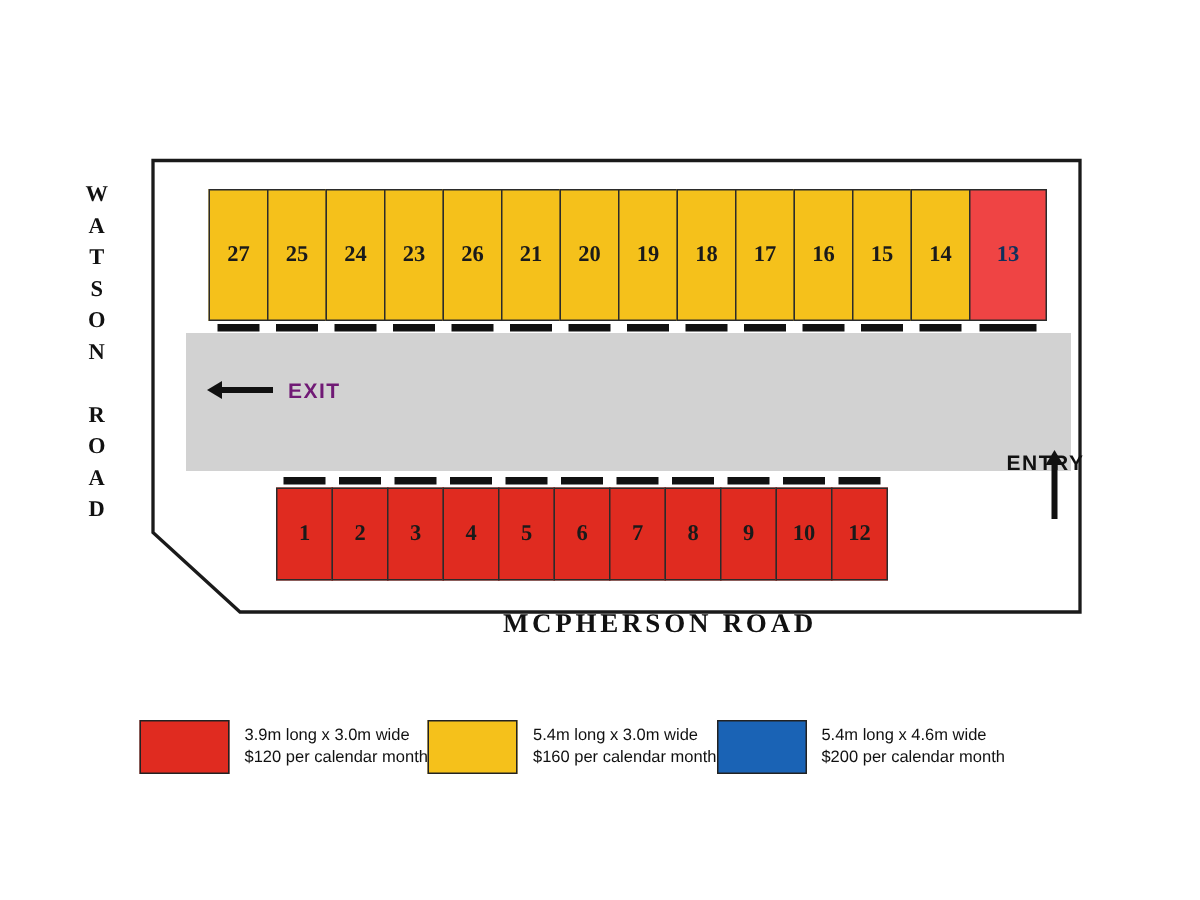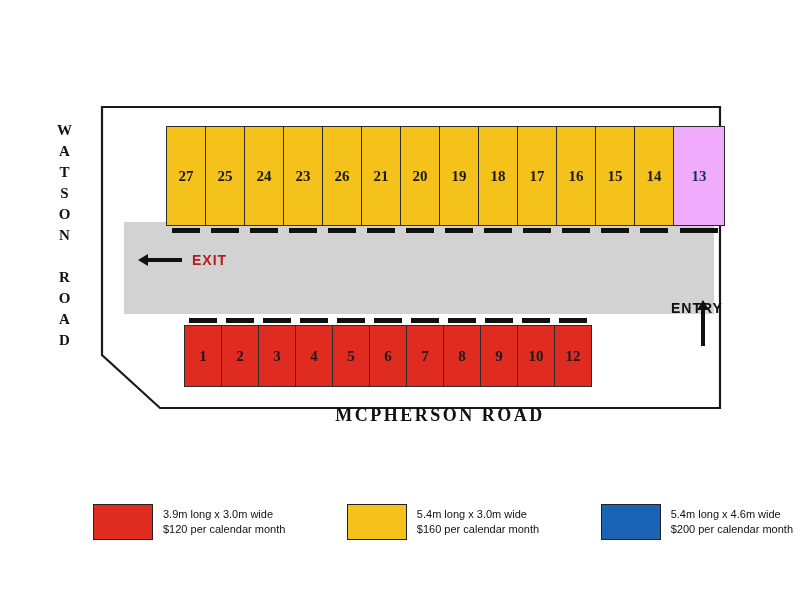--- a/index.html
+++ b/index.html
@@ -74,22 +74,21 @@
 
   
   .bay-row {
     position: absolute;
     display: flex;
     align-items: stretch;
   }
   .row-top {
     left: 139px;
     top: 126px;
-    height: 100px;
-    margin-left: 27px;
+    height: 88px;
   }
   .row-bottom {
     left: 184px;
     top: 325px;
     height: 62px;
   }
 
   .bay {
     position: relative;
     border: 1px solid #2b2b2b;
@@ -98,21 +97,21 @@
     display: flex;
     align-items: center;
     justify-content: center;
     font-family: "Liberation Serif", serif;
     font-weight: bold;
     font-size: 15px;
     color: #1a1a1a;
   }
   .bay.yellow { background: #f5c11b; }
   .bay.red    { background: #e02b20; }
-  .bay.blue   { background: #f0abfc; color: #10305c; }
+  .bay.blue   { background: #ef4444; color: #10305c; }
 
   .bay-w-yellow { width: 40px; }
   .bay-w-blue   { width: 52px; }
   .bay-w-red    { width: 38px; }
 
   
   .door {
     position: absolute;
     height: 5px;
     background: #111;
@@ -130,21 +129,21 @@
     left: 138px;
     top: 252px;
     display: flex;
     align-items: center;
   }
   .exit-label {
     font-family: "Liberation Sans", sans-serif;
     font-weight: bold;
     font-size: 14px;
     letter-spacing: 1px;
-    color: #b91c1c;
+    color: #701a75;
     margin-left: 10px;
   }
   .arrow-left {
     width: 44px;
     height: 12px;
     position: relative;
   }
   .arrow-left::before {
     content: "";
     position: absolute;
@@ -197,24 +196,24 @@
     font-weight: bold;
     font-size: 14px;
     letter-spacing: 1px;
     color: #111;
   }
 
   
   .legend {
     position: absolute;
     left: 60px;
-    top: 504px;
+    top: 480px;
     width: 700px;
     display: flex;
-    justify-content: space-between;
+    justify-content: flex-start;
     padding-left: 33px;
   }
   .legend-item {
     display: flex;
     align-items: center;
   }
   .legend-swatch {
     width: 58px;
     height: 34px;
     border: 1px solid #222;

